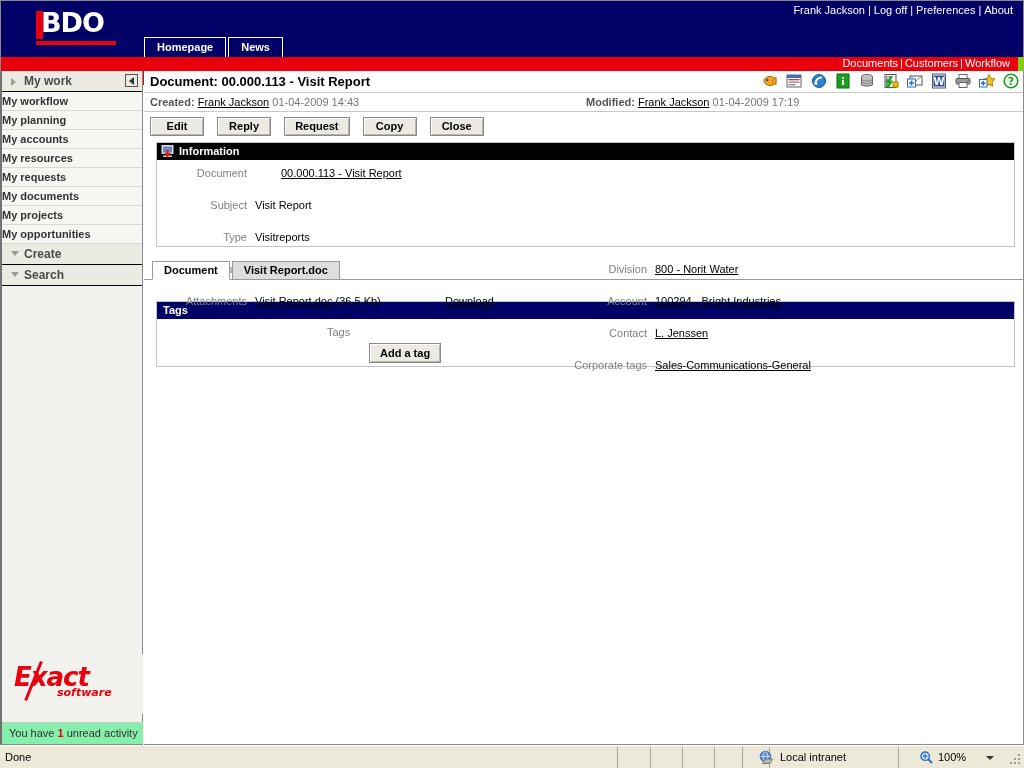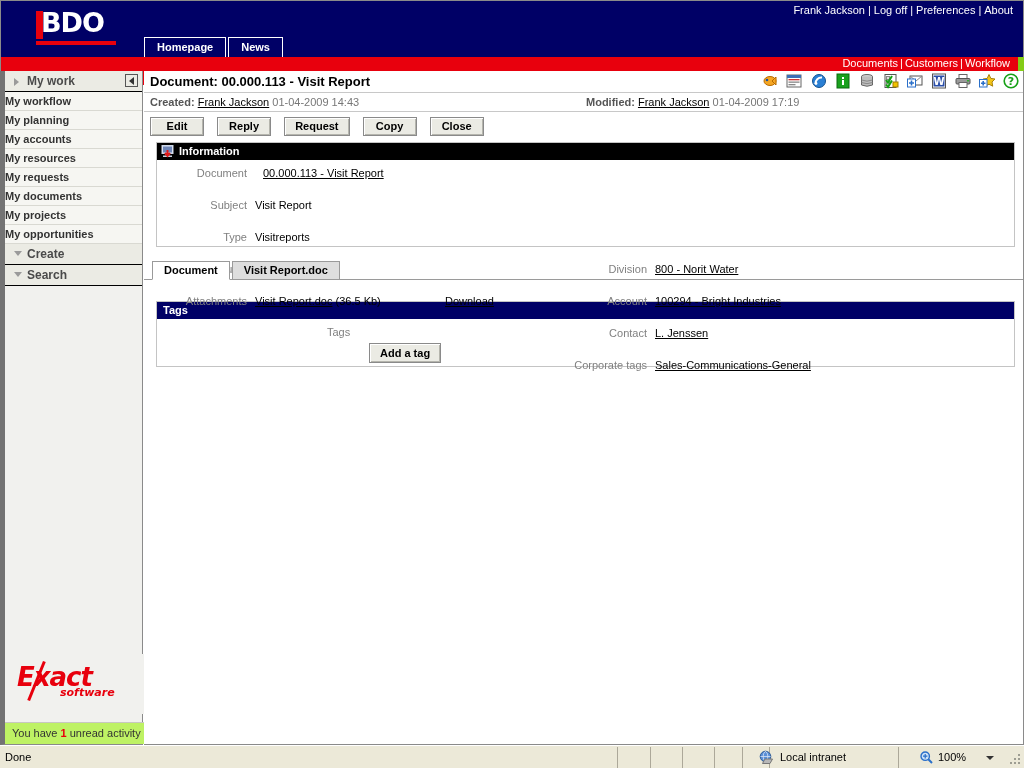--- a/index.html
+++ b/index.html
@@ -66,21 +66,21 @@
   .red-links {
     position:absolute; right:8px; top:0px; color:#ffffff; font-size:11px; white-space:nowrap;
   }
   .red-links a { color:#ffffff; text-decoration:none; }
   .red-links .sep { padding:0 2px; }
 
   
   .sidebar {
     position:absolute; top:71px; left:0; width:143px; height:674px;
     background:#f1f1ee;
-    border-left:5px solid #737373;
+    border-left:2px solid #737373;
     border-right:1px solid #8a8a8a;
     border-bottom:1px solid #8a8a8a;
   }
   .side-section-head {
     height:21px; line-height:20px;
     background:#ebebe4;
     border-bottom:1px solid #000000;
     font-weight:bold; font-size:12px; color:#4a4a4a;
     padding-left:22px; position:relative; cursor:pointer;
   }
@@ -124,21 +124,21 @@
     font-family:"DejaVu Sans", sans-serif;
     font-weight:bold; font-style:italic; font-size:11px; color:#e8000d;
   }
   .exact-logo .slash {
     position:absolute; left:30px; top:6px; width:3px; height:42px;
     background:#e8000d; transform:rotate(22deg);
   }
   .unread {
     position:absolute; left:0; bottom:0px; width:141px; height:22px;
     line-height:21px; padding-left:7px;
-    font-size:11px; color:#333; background:#bef264;
+    font-size:11px; color:#333; background:#86efac;
     border-top:1px solid #c8c8c0;
   }
   .unread b { color:#e8000d; }
 
   
   .content {
     position:absolute; top:71px; left:144px; width:880px; height:674px;
     background:#ffffff;
     border-right:1px solid #8a8a8a;
     border-bottom:1px solid #8a8a8a;
@@ -438,21 +438,21 @@
               <rect x="3" y="11.5" width="9" height="1.5" fill="#c8cfdd"></rect>
               <path d="M7.5 6 L7.5 11 M5 9 L7.5 12 L10 9" stroke="#e01b1b" stroke-width="2" fill="none"></path>
             </svg>
         </span>
         <span>Information</span>
       </div>
       <div class="panel-body" style="height:86px;">
 
         <div class="frow" style="top:2px;">
           <span class="flabel" style="left:0px; width:90px; top:0;">Document</span>
-          <span class="fval" style="left:94px; top:0;padding-left:12px;"><a href="#" class="lnk">00.000.113 - Visit Report</a></span>
+          <span class="fval" style="left:112px; top:0;padding-left:12px;"><a href="#" class="lnk">00.000.113 - Visit Report</a></span>
         </div>
         <div class="frow" style="top:18px;">
           <span class="flabel" style="left:0px; width:90px; top:0;">Subject</span>
           <span class="fval" style="left:98px; top:0;">Visit Report</span>
         </div>
         <div class="frow" style="top:34px;">
           <span class="flabel" style="left:0px; width:90px; top:0;">Type</span>
           <span class="fval" style="left:98px; top:0;">Visitreports</span>
         </div>
         <div class="frow" style="top:50px;">

